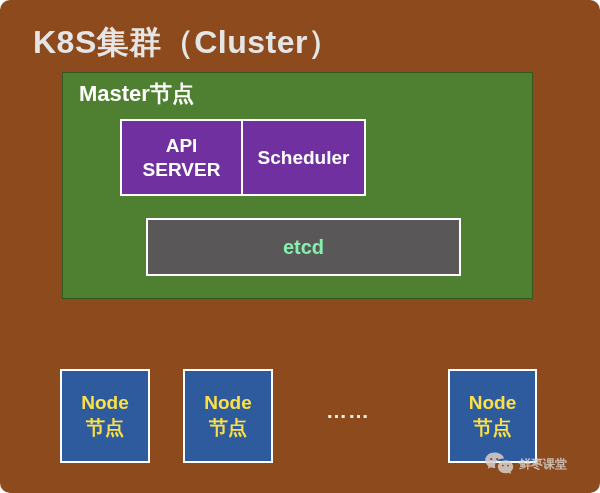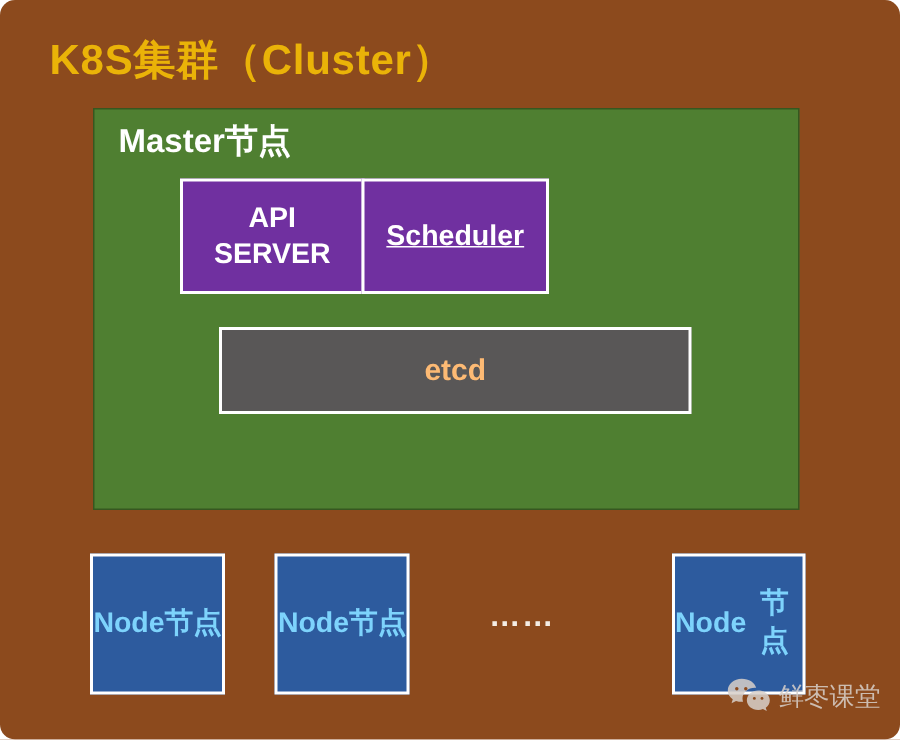--- a/index.html
+++ b/index.html
@@ -13,32 +13,32 @@
     width: 600px;
     height: 493px;
     background: var(--brown, #8c4a1d);
     border-radius: 10px;
     overflow: hidden;
   }
   .cluster-title {
     position: absolute;
     left: 33px;
     top: 21px;
-    color: #eab308;
-    font-size: 28px;
+    color: #e5e5e5;
+    font-size: 32px;
     font-weight: bold;
     letter-spacing: 0.5px;
     white-space: nowrap;
   }
   .master-box {
     position: absolute;
     left: 62px;
     top: 72px;
     width: 471px;
-    height: 268px;
+    height: 227px;
     background: var(--green, #4f7f31);
     border: 1px solid rgba(35, 55, 18, 0.55);
     box-sizing: border-box;
   }
   .master-label {
     position: absolute;
     left: 16px;
     top: 6px;
     color: #ffffff;
     font-size: 22px;
@@ -56,51 +56,51 @@
     align-items: center;
     justify-content: center;
     text-align: center;
     color: #ffffff;
     font-size: 19px;
     font-weight: bold;
     line-height: 1.25;
     padding: 2px 6px;
   }
   .component-api        { left: 35px;  width: 123px; margin-left: 22px; }
-  .component-scheduler  { left: 178px; width: 125px; text-decoration: underline; }
+  .component-scheduler  { left: 178px; width: 125px; }
   .component-controller { left: 320px; width: 130px; }
   .etcd-box {
     position: absolute;
     left: 83px;
     top: 145px;
     width: 315px;
     height: 58px;
     background: var(--gray, #595757);
     border: 2px solid #ffffff;
     box-sizing: border-box;
     display: flex;
     align-items: center;
     justify-content: center;
-    color: #fdba74;
+    color: #86efac;
     font-size: 20px;
     font-weight: bold;
   }
   .node-box {
     position: absolute;
     top: 369px;
     width: 90px;
     height: 94px;
     background: var(--blue, #2d5b9e);
     border: 2px solid #ffffff;
     box-sizing: border-box;
     display: flex;
-    flex-direction: row;
+    flex-direction: column;
     align-items: center;
     justify-content: center;
-    color: #7dd3fc;
+    color: #fde047;
     font-size: 19px;
     font-weight: bold;
     line-height: 1.3;
     text-align: center;
   }
   .node-1 { left: 60px; }
   .node-2 { left: 183px; }
   .node-3 { left: 448px; width: 89px; }
   .node-ellipsis {
     position: absolute;
@@ -119,22 +119,22 @@
     top: 451px;
     display: flex;
     align-items: center;
     gap: 5px;
     z-index: 5;
   }
   .watermark-icon { width: 30px; height: 27px; display: block; }
   .watermark-label {
     color: #d8d0ca;
     opacity: 0.85;
-    font-size: 17px;
-    font-weight: 400;
+    font-size: 12px;
+    font-weight: 700;
     white-space: nowrap;
   }
 </style>
 </head>
 <body>
 
 <div class="canvas">
 
   <div class="cluster-title">K8S集群（Cluster）</div>
 

